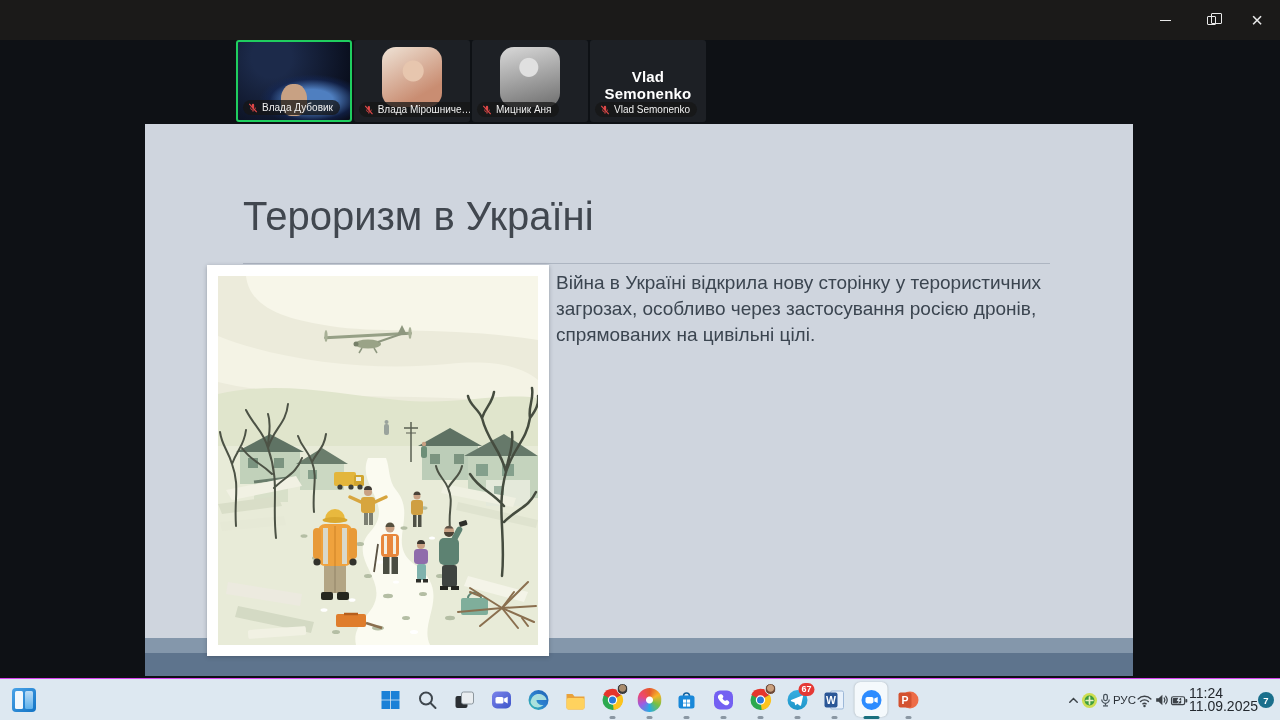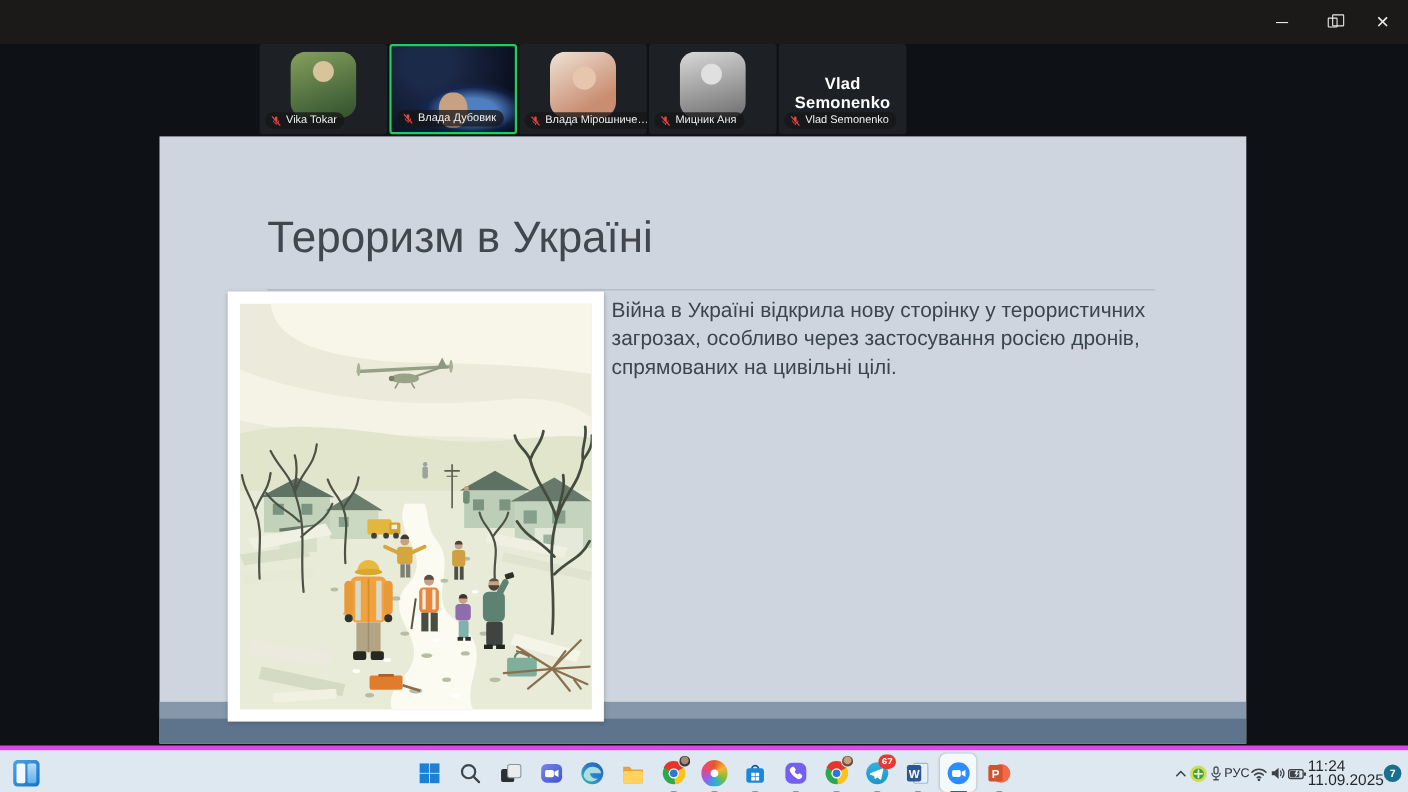--- a/index.html
+++ b/index.html
@@ -38,21 +38,21 @@
   .slide-title { position:absolute; left:98px; top:70px; font-size:40px; color:#41474f; font-weight:400;text-align:center; }
   .title-rule { position:absolute; left:98px; top:139px; width:807px; height:1px; background:#adb5c1; }
   .band-light { position:absolute; left:0; right:0; bottom:23px; height:15px; background:#8497ab; }
   .band-dark  { position:absolute; left:0; right:0; bottom:0;  height:23px; background:#5e748d; }
   .img-card { position:absolute; left:62px; top:141px; width:342px; height:391px; background:#ffffff;
       box-shadow:0 1px 4px rgba(40,50,60,.35); z-index:2; display:flex; align-items:center; justify-content:center; }
   .body-text { position:absolute; left:411px; top:146px; width:498px; font-size:19px; line-height:1.36; color:#3b4550; }
   .body-text p { margin:0 0 20px 0; }
 
   
-  .taskbar { position:absolute; left:0; right:0; bottom:0; height:42px; background:#dde8f1; border-top:4px solid #d946ef; }
+  .taskbar { position:absolute; left:0; right:0; bottom:0; height:42px; background:#dde8f1; border-top:1px solid #d946ef; }
   .widgets-btn { position:absolute; left:12px; top:9px; width:24px; height:24px; border-radius:4px;
       background:linear-gradient(135deg,#4aa3e8,#1273c4); padding:3px; display:flex; gap:2px; }
   .widgets-btn i { display:block; border-radius:1.5px; }
   .widgets-btn .pane-l { width:8px; height:18px; background:#f2f8fd; }
   .widgets-btn .pane-r { width:8px; height:18px; background:linear-gradient(#bcdcf5,#5db1ec); }
 
   .tb-center { position:absolute; left:50%; transform:translateX(calc(-50% + 9px)); top:1px; display:flex; }
   .tb-item { position:relative; width:37px; height:41px; display:flex; justify-content:center; padding-top:8px; }
   .tb-item svg, .tb-item .cssicon { width:24px; height:24px; position:relative; z-index:1; }
   .dot { position:absolute; bottom:2px; left:50%; transform:translateX(-50%); width:6px; height:3px; border-radius:2px; background:#8a97a3; }
@@ -85,31 +85,20 @@
         <span class="glyph-restore"></span>
       </div>
     <div class="win-btn">
         <span class="glyph-close">×</span>
       </div>
   </div>
 </div>
 
 <div class="filmstrip">
 
-  <div class="tile">
-    <div class="avatar av-vika"></div>
-    <div class="namepill">
-      <svg class="mic" width="10" height="10" viewBox="0 0 12 12">
-          <rect x="4.6" y="1" width="2.8" height="5.6" rx="1.4" fill="#e04848"></rect>
-          <path d="M3,5.5a3,3 0 0 0 6,0 M6,8.5v2" stroke="#e04848" stroke-width="1" fill="none"></path>
-          <line x1="1.5" y1="1" x2="10.5" y2="11" stroke="#e04848" stroke-width="1.4"></line>
-        </svg>
-      <span class="nm">Vika Tokar</span>
-    </div>
-  </div>
 
   <div class="tile active video-tile">
     <div class="face"></div>
     <div class="namepill">
       <svg class="mic" width="10" height="10" viewBox="0 0 12 12">
           <rect x="4.6" y="1" width="2.8" height="5.6" rx="1.4" fill="#e04848"></rect>
           <path d="M3,5.5a3,3 0 0 0 6,0 M6,8.5v2" stroke="#e04848" stroke-width="1" fill="none"></path>
           <line x1="1.5" y1="1" x2="10.5" y2="11" stroke="#e04848" stroke-width="1.4"></line>
         </svg>
       <span class="nm">Влада Дубовик</span>

